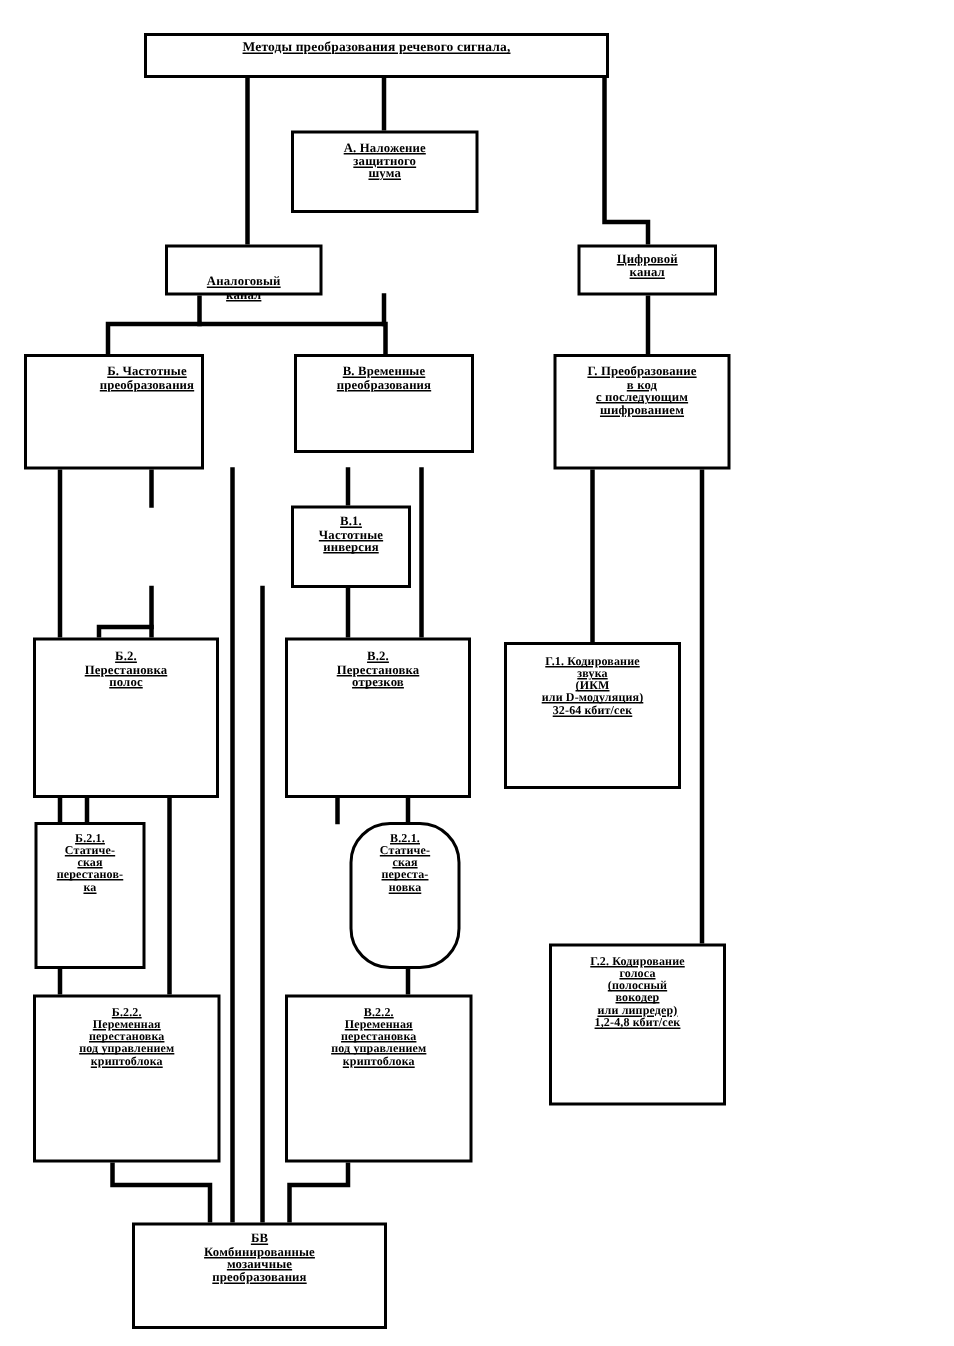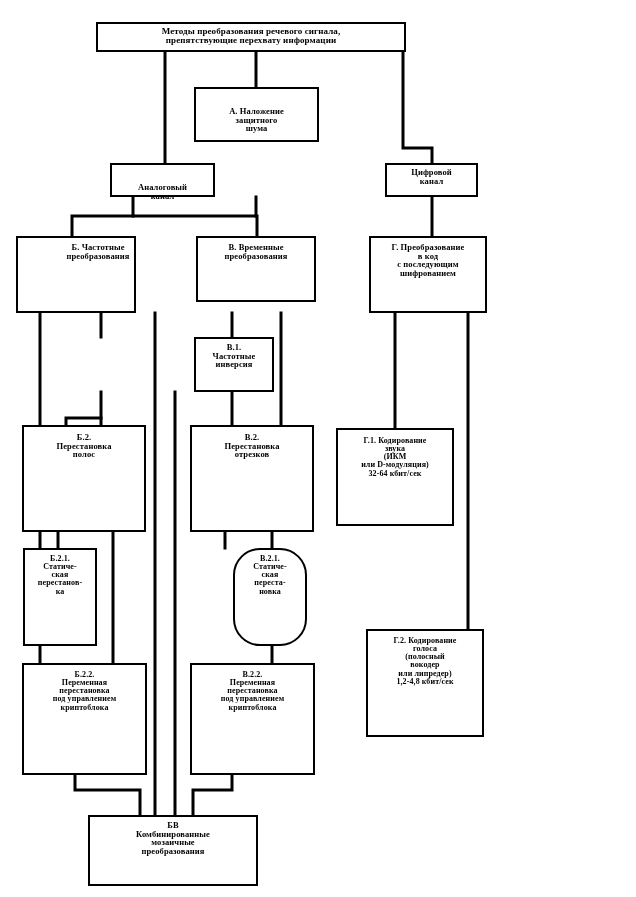--- a/index.html
+++ b/index.html
@@ -26,20 +26,21 @@
     border:2.5px solid #000000;
     background:#ffffff;
     display:flex;
     flex-direction:column;
     align-items:flex-start;
     justify-content:flex-start;
     text-align:center;
     font-weight:bold;
     letter-spacing:0.1px;
     z-index:5;
+    text-decoration:underline;
   }
   .node .ln{
     display:block;
     width:100%;
     line-height:1.02;
   }
   .t9{font-size:9px;}
   .t85{font-size:8.5px;}
   .t8{font-size:8px;}
 </style>
@@ -84,24 +85,23 @@
       <path d="M 468,313 L 468,650 L 425,650 L 425,665"></path>
 
       <path d="M 75,775 L 75,790 L 140,790 L 140,815"></path>
 
       <path d="M 232,775 L 232,790 L 193,790 L 193,815"></path>
     </g>
   </svg>
 
   <div class="node t9" style="left:96px;top:22px;width:310px;height:30px;padding-top:3px;">
     <span class="ln">Методы преобразования речевого сигнала,</span>
-    <span class="ln">препятствующие перехвату информации</span>
-  </div>
-
-  <div class="node t85" style="left:194px;top:87px;width:125px;height:55px;padding-top:18px;">
+  </div>
+
+  <div class="node t85" style="left:194px;top:87px;width:125px;height:55px;padding-top:5px;">
     <span class="ln">А. Наложение</span>
     <span class="ln">защитного</span>
     <span class="ln">шума</span>
   </div>
 
   <div class="node t85" style="left:110px;top:163px;width:105px;height:34px;padding-top:18px;">
     <span class="ln">Аналоговый</span>
     <span class="ln">канал</span>
   </div>
 

